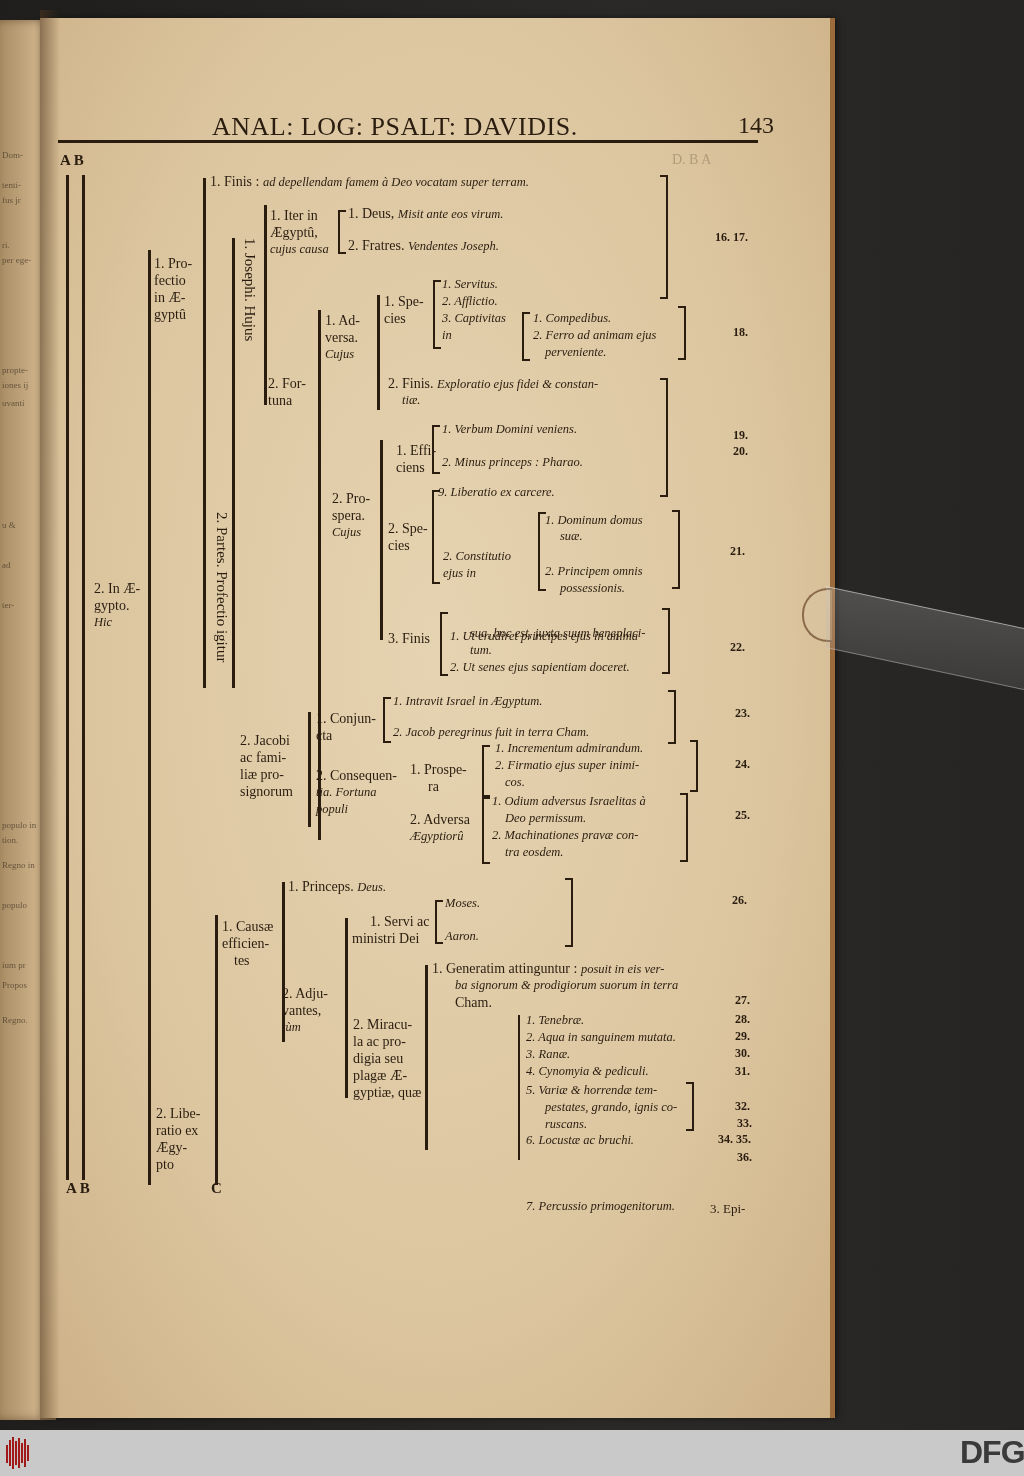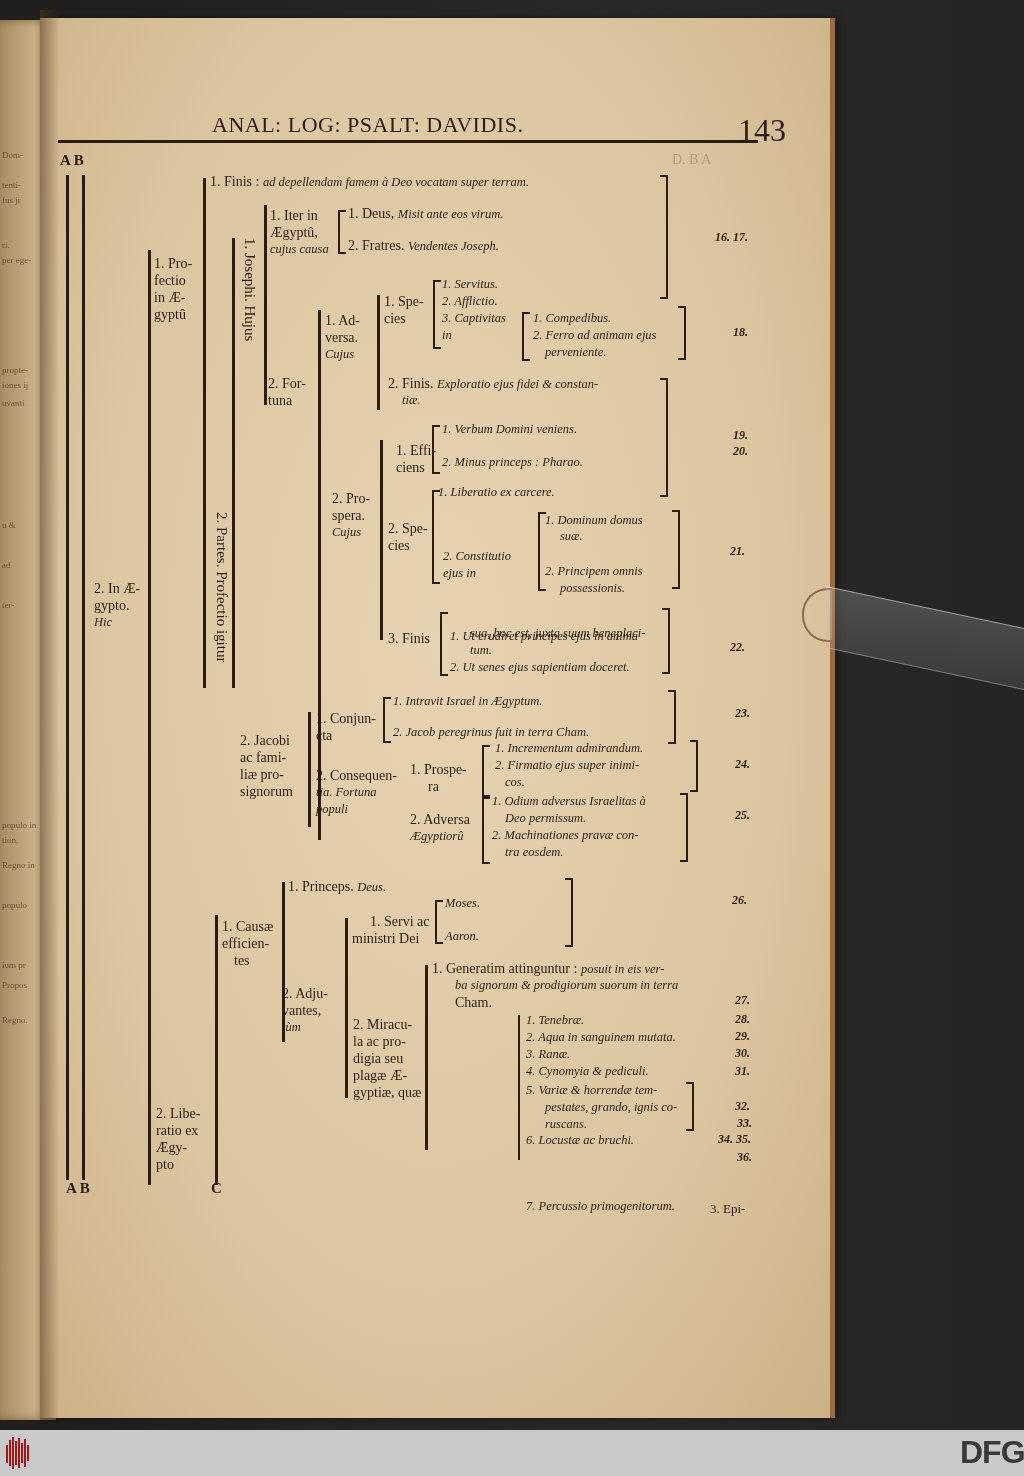--- a/index.html
+++ b/index.html
@@ -5,27 +5,27 @@
   html,body{margin:0;padding:0;}
   body{width:1024px;height:1476px;background:#2b2a28;position:relative;overflow:hidden;font-family:"Liberation Serif","DejaVu Serif",serif;}
   .scan{position:absolute;left:0;top:0;width:1024px;height:1430px;background:linear-gradient(90deg,#1f1e1c 0%,#2a2927 60%,#262523 100%);}
   .left-page{position:absolute;left:0;top:20px;width:56px;height:1400px;background:linear-gradient(90deg,#a98d64 0%,#c9ae86 60%,#b79a70 100%);box-shadow:inset -6px 0 10px rgba(60,40,20,.5);}
   .left-frag{position:absolute;left:2px;font-size:9px;color:#4a3b29;opacity:.75;white-space:nowrap;}
   .gutter{position:absolute;left:40px;top:10px;width:20px;height:1410px;background:linear-gradient(90deg,rgba(80,55,30,.55),rgba(80,55,30,0));}
   .page{position:absolute;left:40px;top:18px;width:790px;height:1400px;background:radial-gradient(ellipse at 50% 45%,#e6d3b1 0%,#dcc6a0 60%,#cdb187 100%);border-right:5px solid #9c6b3c;box-shadow:2px 0 6px rgba(0,0,0,.5);}
   .tab{position:absolute;left:802px;top:588px;width:28px;height:50px;border:2px solid #8a6a4a;border-radius:26px 0 0 26px;border-right:none;background:rgba(220,200,170,.3);}
   .ruler{position:absolute;left:826px;top:586px;width:220px;height:60px;background:linear-gradient(172deg,rgba(200,200,200,.25),rgba(150,150,150,.18));transform:skewY(12deg);transform-origin:left top;border-top:1px solid rgba(230,230,230,.6);border-bottom:1px solid rgba(200,200,200,.4);}
 
-  .header{position:absolute;left:212px;top:112px;font-size:22px;letter-spacing:.5px;color:#2a1d10;}
-  .pagenum{position:absolute;left:738px;top:112px;font-size:32px;color:#2a1d10;}
+  .header{position:absolute;left:212px;top:112px;font-size:26px;letter-spacing:.5px;color:#2a1d10;}
+  .pagenum{position:absolute;left:738px;top:112px;font-size:24px;color:#2a1d10;}
   .headrule{position:absolute;left:58px;top:140px;width:700px;height:3px;background:#2a1d10;}
 
   .t{position:absolute;color:#2a1d10;font-size:14px;line-height:17px;white-space:nowrap;}
   .i{font-style:italic;font-size:12.5px;}
-  .num{position:absolute;color:#2a1d10;font-style:italic;font-weight:bold;font-size:12px;}
+  .num{position:absolute;color:#2a1d10;font-weight:bold;font-size:12px;}
   .vline{position:absolute;width:3px;background:#2a1d10;}
   .vthin{position:absolute;width:2px;background:#2a1d10;}
   .brk{position:absolute;border:2px solid #2a1d10;border-right:none;width:6px;}
   .rbrk{position:absolute;border:2px solid #2a1d10;border-left:none;width:6px;}
   .vert{position:absolute;transform:rotate(90deg);transform-origin:left top;white-space:nowrap;color:#2a1d10;font-size:15px;}
   .ab{position:absolute;font-size:15px;font-weight:bold;color:#2a1d10;}
   .faded{position:absolute;color:#7c6a52;opacity:.45;font-size:14px;}
 
   .footer{position:absolute;left:0;top:1430px;width:1024px;height:46px;background:#c9c9c9;}
   .footer-logo{position:absolute;left:6px;top:7px;width:26px;height:32px;display:flex;gap:1px;}
@@ -159,21 +159,21 @@
   <div class="t i" style="left:442px;top:454px">2. Minus princeps : Pharao.</div>
   <div class="rbrk" style="left:660px;top:378px;height:115px"></div>
   <div class="num" style="left:733px;top:428px">19.</div>
   <div class="num" style="left:733px;top:444px">20.</div>
 
   <div class="t" style="left:388px;top:520px">
       <div>2. Spe-</div>
       <div>cies</div>
     </div>
   <div class="brk" style="left:432px;top:490px;height:90px"></div>
-  <div class="t i" style="left:438px;top:484px">1. Liberatio ex carcere.</div>
+  <div class="t i" style="left:438px;top:484px">9. Liberatio ex carcere.</div>
   <div class="t i" style="left:443px;top:548px">
       <div>2. Constitutio</div>
       <div>ejus in</div>
     </div>
   <div class="brk" style="left:538px;top:512px;height:75px"></div>
   <div class="t i" style="left:545px;top:512px">1. Dominum domus</div>
   <div class="t i" style="left:560px;top:528px">suæ.</div>
   <div class="t i" style="left:545px;top:563px">2. Principem omnis</div>
   <div class="t i" style="left:560px;top:580px">possessionis.</div>
   <div class="rbrk" style="left:672px;top:510px;height:75px"></div>

